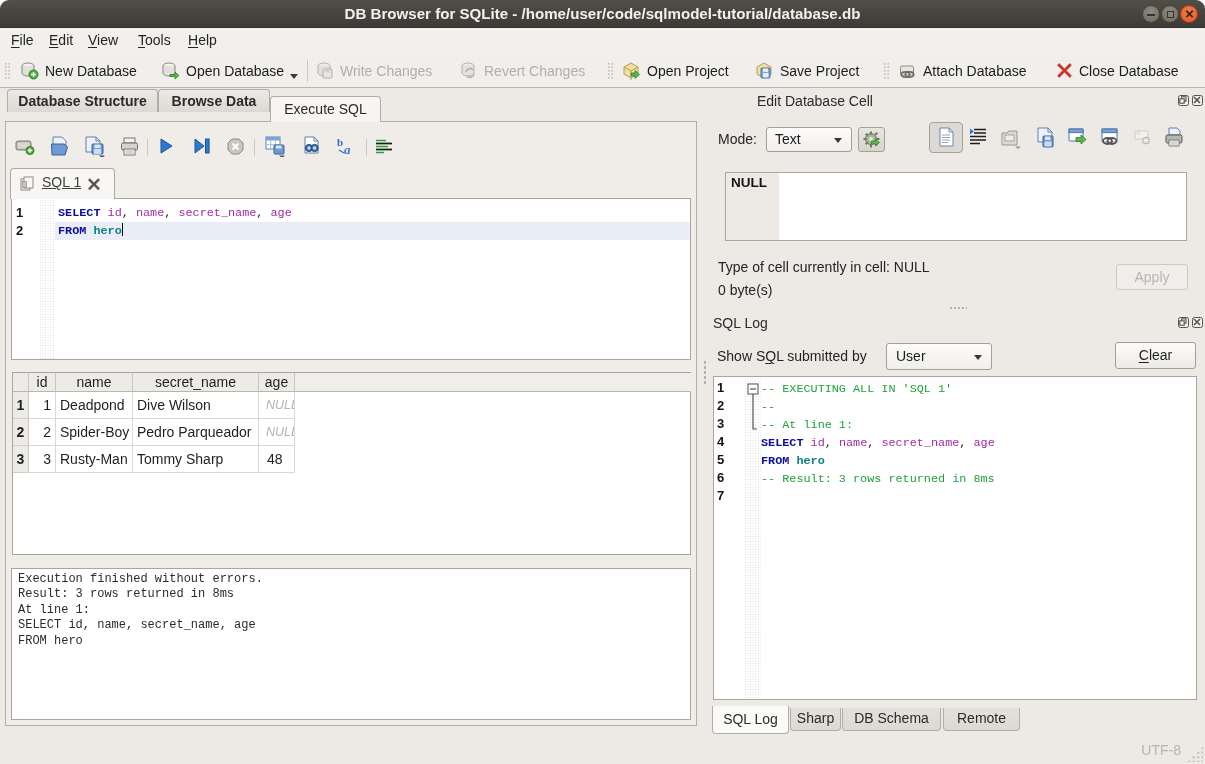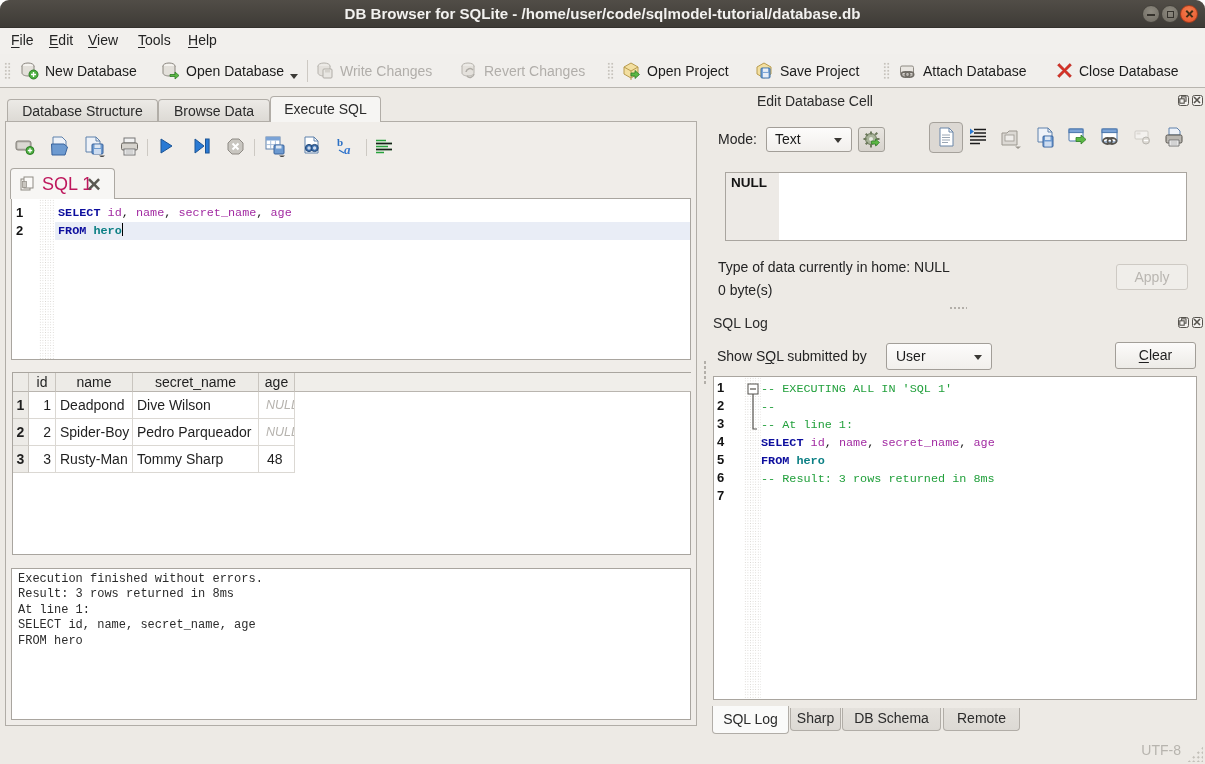--- a/index.html
+++ b/index.html
@@ -22,21 +22,21 @@
 .mi u{text-decoration-thickness:1px;text-underline-offset:2px;}
 
 #toolb{position:absolute;left:0;top:54px;width:1205px;height:34px;background:#f1efec;border-bottom:1px solid #b8b5af;box-sizing:border-box;}
 .titem{position:absolute;top:0;height:33px;display:flex;align-items:center;gap:6px;font-size:14px;color:#1c1c1c;white-space:nowrap;}
 .titem.dis{color:#b1aeaa;}
 .tgrip{position:absolute;top:8px;width:7px;height:18px;background-image:radial-gradient(#c6c2bb 1px,transparent 1.1px);background-size:3.5px 3.5px;}
 .tsep{position:absolute;top:6px;width:1px;height:22px;background:#cdc9c3;z-index:3;}
 .dd{width:0;height:0;border-left:4px solid transparent;border-right:4px solid transparent;border-top:5px solid #3c3a36;}
 
 .tab{position:absolute;box-sizing:border-box;border:1px solid #b1ada7;border-bottom:none;border-radius:4px 4px 0 0;font-size:14px;color:#2b2b2b;text-align:center;}
-.tab.off{top:99px;height:23px;line-height:22px;background:linear-gradient(#eceae6,#dcd9d4);}
+.tab.off{top:89px;height:23px;line-height:22px;background:linear-gradient(#eceae6,#dcd9d4);font-weight:bold;}
 .tab.on{top:96px;height:26px;line-height:25px;background:#f6f5f3;z-index:5;}
 #frame{position:absolute;left:5px;top:121px;width:692px;height:605px;background:#f0ede9;border:1px solid #b1ada7;box-sizing:border-box;z-index:1;}
 
 .sicon{position:absolute;z-index:3;}
 #sqltab{position:absolute;left:10px;top:168px;width:105px;height:31px;background:#f7f6f4;border:1px solid #aca8a2;border-bottom:none;border-radius:4px 4px 0 0;box-sizing:border-box;z-index:4;}
 #editor{position:absolute;left:11px;top:198px;width:680px;height:162px;background:#fff;border:1px solid #a9a59f;box-sizing:border-box;z-index:3;}
 #gutter{position:absolute;left:0;top:0;width:27px;height:160px;background:#fff;}
 #hatch{position:absolute;left:27px;top:0;width:16px;height:160px;background-image:radial-gradient(#d7d4cf 0.75px,transparent 0.85px);background-size:2.6px 2.6px;}
 .lnum{position:absolute;left:4px;font-size:13px;font-weight:bold;color:#131313;}
 .eline{position:absolute;left:43px;right:0;height:18px;line-height:18px;font-family:"Liberation Mono",monospace;font-size:11.8px;color:#1a1a1a;padding-left:3px;white-space:pre;}
@@ -223,21 +223,21 @@
       <path d="M1 1.5h10M1 4.5h16M1 7.5h12M1 10.5h16M1 13.5h8" stroke="#27a33c" stroke-width="1.6"></path>
       <path d="M1 4.5h16M1 10.5h16" stroke="#1c1c1c" stroke-width="1.6"></path>
     </svg></div>
 
 <div id="sqltab">
  <svg style="position:absolute;left:9px;top:7px;" width="15" height="16" viewBox="0 0 15 16">
       <rect x="1" y="3" width="9" height="11" fill="#f4f2ee" stroke="#8f8b84"></rect>
       <rect x="4" y="1" width="9" height="11" fill="#fbfaf8" stroke="#8f8b84"></rect>
       <rect x="2.5" y="5.5" width="4" height="6" fill="#c9c6c0" stroke="#8f8b84" stroke-width="0.7"></rect>
     </svg>
- <span style="position:absolute;left:31px;top:5px;font-size:18px;color:#be185d;">SQL 1</span>
+ <span style="position:absolute;left:31px;top:5px;font-size:14px;color:#404040;text-decoration:underline;">SQL 1</span>
  <svg style="position:absolute;left:76px;top:8px;" width="14" height="14" viewBox="0 0 14 14">
       <path d="M2.8 1.2 7 5.4l4.2-4.2 1.8 1.8L8.8 7.2l4.2 4.2-1.8 1.8L7 9 2.8 13.2 1 11.4 5.2 7.2 1 3z" fill="#5b5852"></path>
     </svg>
 </div>
 
 <div id="editor">
  <div id="gutter"></div>
     <div id="hatch"></div>
  <div class="lnum" style="top:6px;">1</div>
  <div class="lnum" style="top:24px;">2</div>
@@ -344,21 +344,21 @@
       <path d="M5 1h8l3 3v4H5z" fill="#eef2f8" stroke="#5f81ab"></path>
       <rect x="2" y="8" width="16" height="8" rx="1.5" fill="#b9b6b0" stroke="#55524c"></rect>
       <path d="M5 13h10v6H5z" fill="#fbfbfb" stroke="#777"></path>
       <path d="M6.5 15h7M6.5 17h7" stroke="#999" stroke-width="0.8"></path>
     </svg></div>
 
 <div id="cellta">
     <div class="gray"></div>
     <div class="nl">NULL</div>
   </div>
-<div class="dlabel" style="left:718px;top:259px;">Type of data currently in home: NULL</div>
+<div class="dlabel" style="left:718px;top:259px;">Type of cell currently in cell: NULL</div>
 <div class="dlabel" style="left:718px;top:282px;">0 byte(s)</div>
 <div class="btn" id="applyb" style="left:1116px;top:264px;width:72px;height:26px;line-height:24px;">Apply</div>
 
 <div class="dtitle" style="left:713px;top:315px;">SQL Log</div>
 <div class="dockbtn" style="left:1178px;top:317px;">
     <svg width="8" height="8" viewBox="0 0 8 8" style="position:absolute;left:0;top:0;">
       <rect x="2.6" y="0.8" width="4.4" height="4.4" fill="none" stroke="#56534d" stroke-width="1.1"></rect>
       <rect x="0.8" y="2.8" width="4.4" height="4.4" fill="#f4f2ef" stroke="#56534d" stroke-width="1.1"></rect>
     </svg>
   </div>

